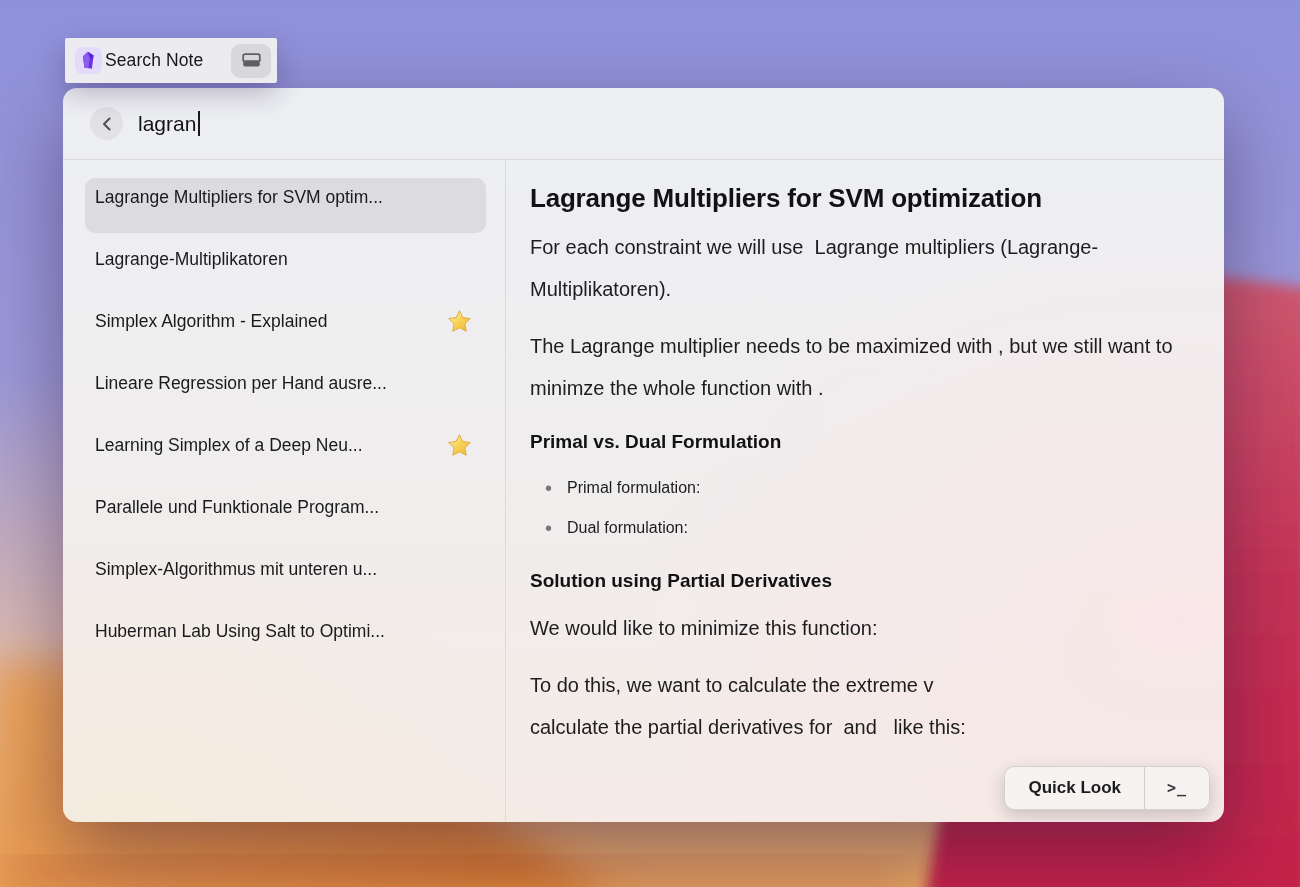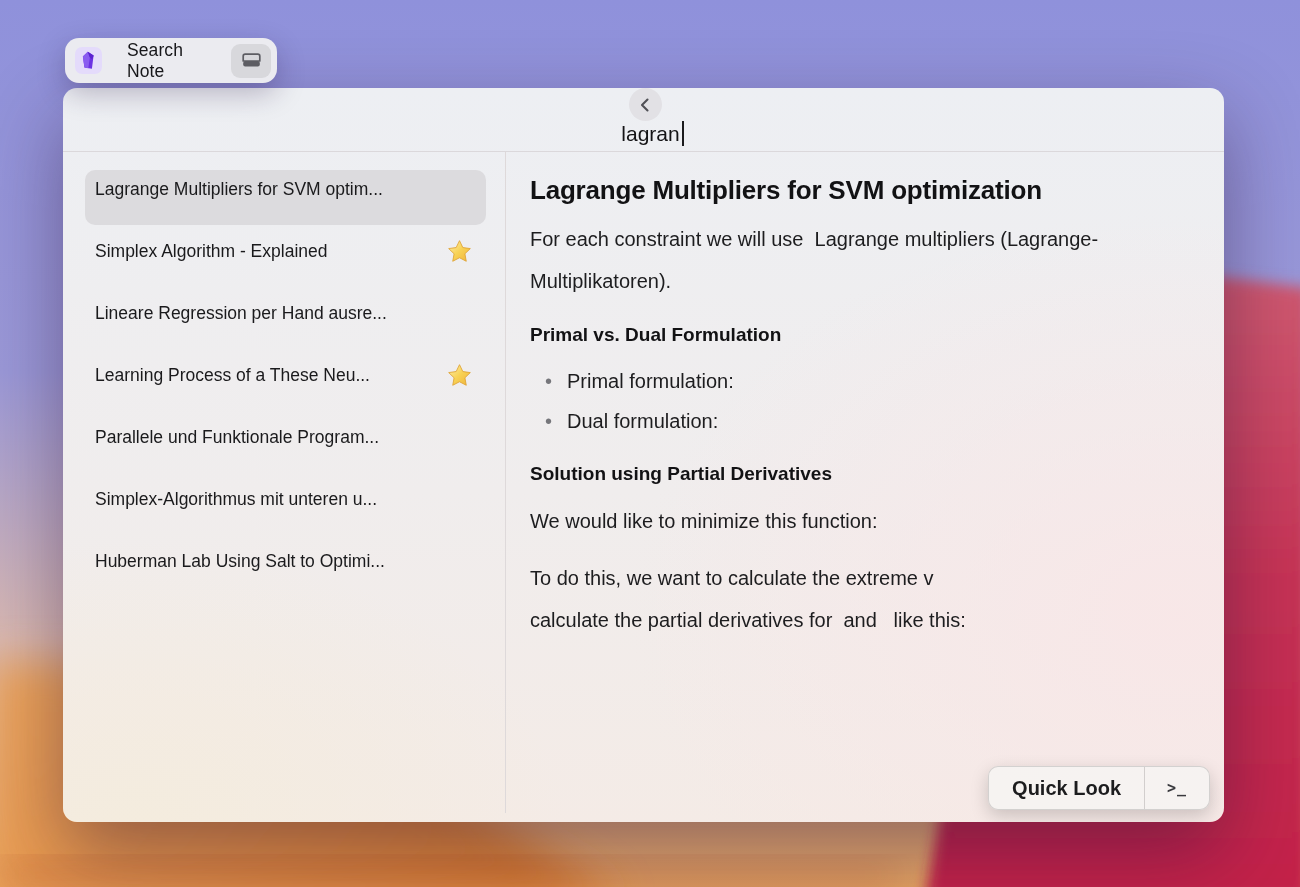--- a/index.html
+++ b/index.html
@@ -10,23 +10,23 @@
     color: #1b1b1d;
   }
 
   
   .wallpaper { position: absolute; inset: 0; z-index: 0; }
   .wallpaper svg { display: block; width: 1300px; height: 887px; }
 
   
   .launcher-pill {
     position: absolute; left: 65px; top: 38px; z-index: 3;
-    width: 212px; height: 45px; border-radius: 14px;
+    width: 212px; height: 45px; border-radius: 2px;
     background: #ebebf0;
-    display: flex; align-items: center; gap: 25px;
+    display: flex; align-items: center; gap: 3px;
     padding: 0 6px 0 10px;
     box-shadow: 0 10px 28px rgba(40, 20, 70, 0.28);
   }
   .obsidian-badge {
     width: 27px; height: 27px; border-radius: 7px;
     background: #e4dbfb; display: flex; align-items: center; justify-content: center;
     flex: 0 0 auto;
   }
   .pill-label { font-size: 17.5px; font-weight: 500; color: #17171a; flex: 1 1 auto; letter-spacing: 0.1px; }
   .vault-btn {
@@ -41,24 +41,23 @@
     width: 1161px; height: 734px; border-radius: 14px;
     overflow: hidden;
     background:
       radial-gradient(ellipse 620px 420px at 6% 102%, rgba(244,236,221,0.95), rgba(244,236,221,0) 70%),
       radial-gradient(ellipse 760px 560px at 96% 72%, rgba(249,230,231,0.85), rgba(249,230,231,0) 72%),
       linear-gradient(to bottom, #edeff3 0%, #f0eded 55%, #f4ebe6 100%);
     box-shadow: 0 30px 80px rgba(45, 18, 55, 0.45);
   }
 
   .search-bar {
-    height: 64px; display: flex; align-items: center;
+    height: 72px; display: flex; align-items: center;
     padding: 0 24px 0 27px;
     border-bottom: 1px solid #dbd8db;
-    flex-direction: column;
   }
   .back-btn {
     width: 33px; height: 33px; border-radius: 50%;
     background: #e2e1e5; border: none;
     display: flex; align-items: center; justify-content: center;
     cursor: default; flex: 0 0 auto;
   }
   .search-input { margin-left: 15px; font-size: 21px; color: #141416; display: flex; align-items: center; }
   .caret { display: inline-block; width: 2px; height: 25px; background: #1b1b1d; margin-left: 2px; }
 
@@ -92,40 +91,40 @@
   .detail p {
     font-size: 20px; line-height: 42px; color: #1d1d1f;
     margin-bottom: 15px; white-space: pre-wrap;
   }
   .detail h3 {
     font-size: 19px; font-weight: 700; color: #121214;
     line-height: 26px; margin: 20px 0 13px 0;
   }
   .detail ul { list-style: none; margin-bottom: 12px; }
   .detail li {
-    font-size: 20px; line-height: 40px; color: #1d1d1f;
+    font-size: 16px; line-height: 40px; color: #1d1d1f;
     padding-left: 37px; position: relative; white-space: pre-wrap;
   }
   .detail li::before {
     content: "•"; position: absolute; left: 15px; color: #76767b; font-size: 20px;
   }
 
   
   .quick-look {
     position: absolute; right: 14px; bottom: 12px; z-index: 5;
     height: 44px; border-radius: 10px;
     background: rgba(246, 242, 241, 0.96);
     border: 1px solid rgba(0,0,0,0.14);
     box-shadow: 0 6px 18px rgba(0,0,0,0.18);
     display: flex; align-items: stretch; cursor: default; padding: 0;
     font-family: "Liberation Sans", sans-serif;
   }
   .ql-label {
     display: flex; align-items: center; padding: 0 23px;
-    font-size: 20px; font-weight: 600; color: #1c1c1e;
+    font-size: 17px; font-weight: 600; color: #1c1c1e;
   }
   .ql-divider { width: 1px; background: #d2cecd; }
   .ql-shortcut {
     width: 64px; display: flex; align-items: center; justify-content: center;
     font-family: "DejaVu Sans Mono", monospace; font-size: 15px; font-weight: 700;
     color: #39393e; letter-spacing: 1px;
   }
 </style>
 </head>
 <body>
@@ -197,37 +196,40 @@
     </div>
   </div>
 
   <div class="window-body">
 
     <div class="results" id="results">
         <div class="result-row selected">
           <span class="result-title">Lagrange Multipliers for SVM optim...</span>
         </div>
         <div class="result-row">
+          <span class="result-title">Lagrange-Multiplikatoren</span>
+        </div>
+        <div class="result-row">
           <span class="result-title">Simplex Algorithm - Explained</span>
           <svg class="star" viewBox="0 0 24 24">
             <defs>
               <linearGradient id="stg" x1="0" y1="0" x2="1" y2="1">
                 <stop offset="0" stop-color="#fdf0b0"></stop>
                 <stop offset="0.5" stop-color="#f8d255"></stop>
                 <stop offset="1" stop-color="#efb33a"></stop>
               </linearGradient>
             </defs>
             <path d="M12 1.6 L15.2 8.2 L22.4 9.2 L17.2 14.2 L18.5 21.4 L12 18 L5.5 21.4 L6.8 14.2 L1.6 9.2 L8.8 8.2 Z" fill="url(#stg)" stroke="#dfa131" stroke-width="0.8" stroke-linejoin="round"></path>
           </svg>
         </div>
         <div class="result-row">
           <span class="result-title">Lineare Regression per Hand ausre...</span>
         </div>
         <div class="result-row">
-          <span class="result-title">Learning Process of a These Neu...</span>
+          <span class="result-title">Learning Simplex of a Deep Neu...</span>
           <svg class="star" viewBox="0 0 24 24">
             <defs>
               <linearGradient id="stg" x1="0" y1="0" x2="1" y2="1">
                 <stop offset="0" stop-color="#fdf0b0"></stop>
                 <stop offset="0.5" stop-color="#f8d255"></stop>
                 <stop offset="1" stop-color="#efb33a"></stop>
               </linearGradient>
             </defs>
             <path d="M12 1.6 L15.2 8.2 L22.4 9.2 L17.2 14.2 L18.5 21.4 L12 18 L5.5 21.4 L6.8 14.2 L1.6 9.2 L8.8 8.2 Z" fill="url(#stg)" stroke="#dfa131" stroke-width="0.8" stroke-linejoin="round"></path>
           </svg>
@@ -241,20 +243,21 @@
         <div class="result-row">
           <span class="result-title">Huberman Lab Using Salt to Optimi...</span>
         </div>
       </div>
 
     <div class="detail">
       <div class="detail-inner">
         <h1>Lagrange Multipliers for SVM optimization</h1>
         <div id="detail-blocks">
             <p>For each constraint we will use  Lagrange multipliers (Lagrange-Multiplikatoren).</p>
+            <p>The Lagrange multiplier needs to be maximized with , but we still want to minimze the whole function with .</p>
             <h3>Primal vs. Dual Formulation</h3>
             <ul>
               <li>Primal formulation:</li>
               <li>Dual formulation:</li>
             </ul>
             <h3>Solution using Partial Derivatives</h3>
             <p>We would like to minimize this function:</p>
             <p>To do this, we want to calculate the extreme v<br>calculate the partial derivatives for  and   like this:</p>
           </div>
       </div>

